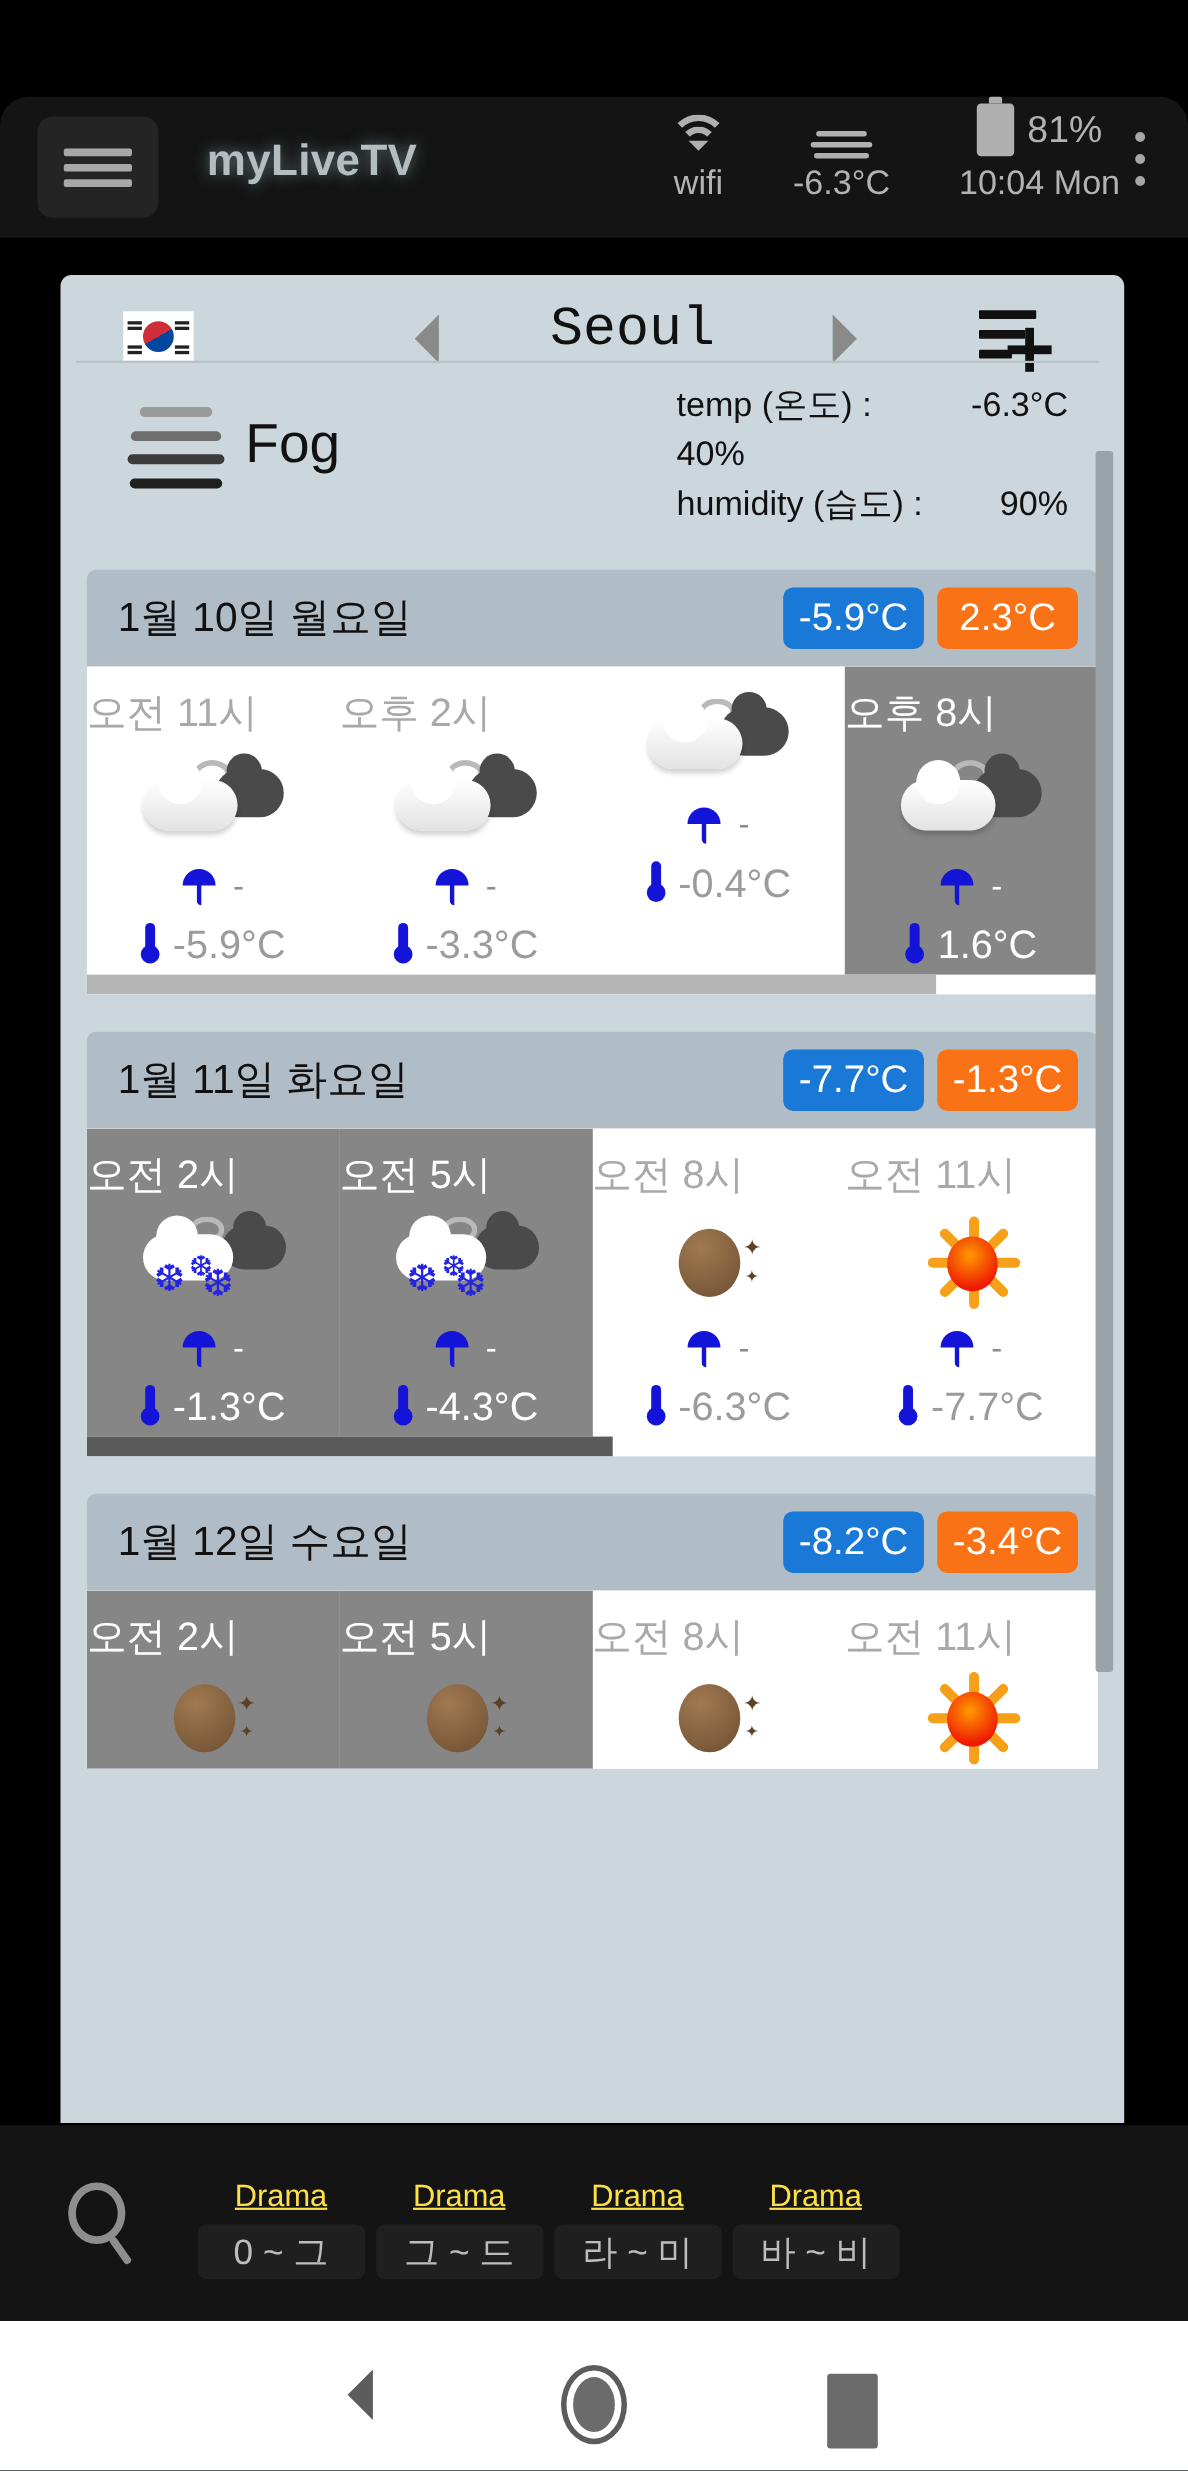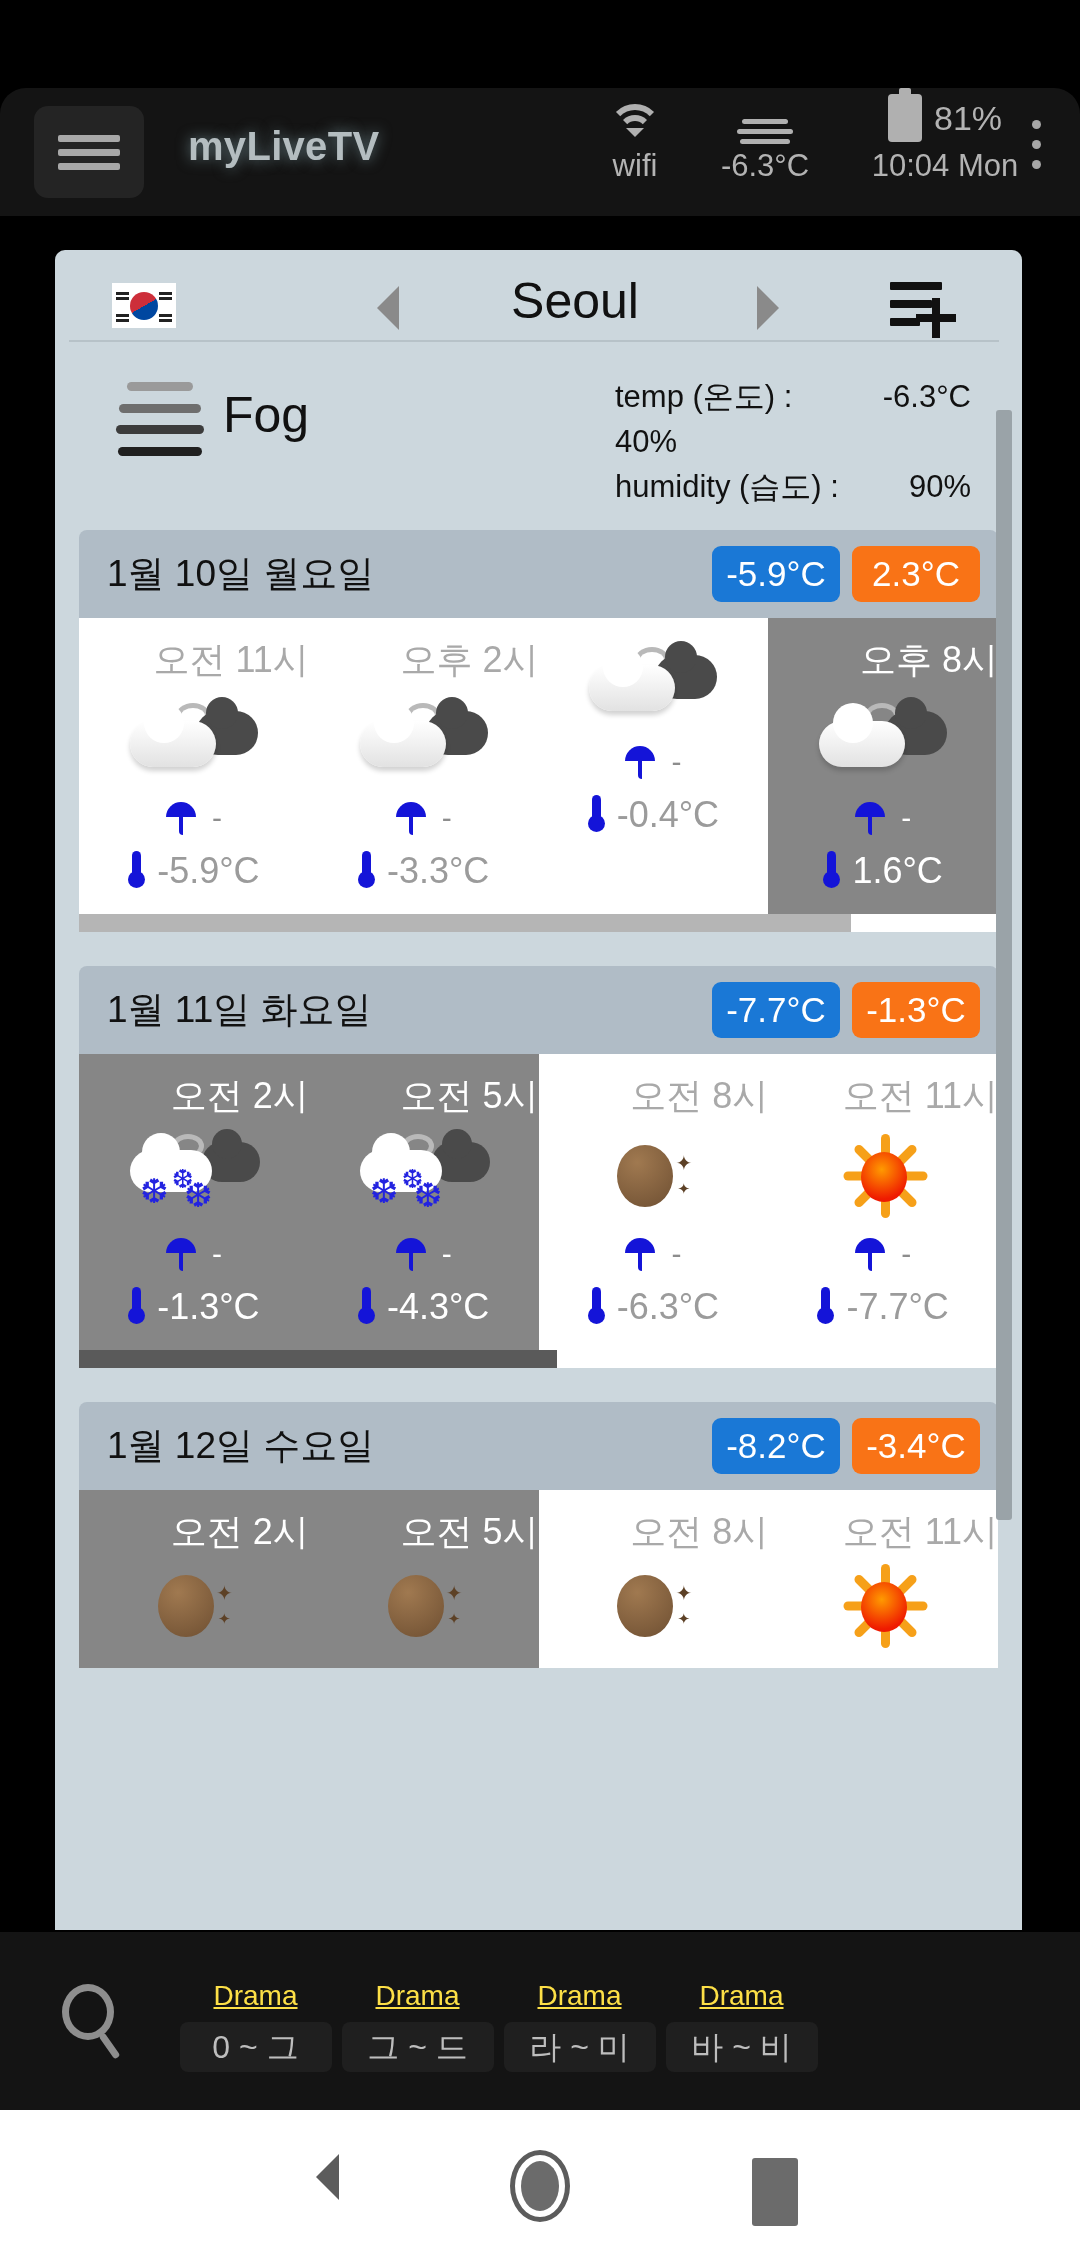--- a/index.html
+++ b/index.html
@@ -76,21 +76,21 @@
 
   #overflow-btn{ position:absolute; right:24px; top:32px; width:40px; height:66px; }
   #overflow-btn span{ display:block; width:9px; height:9px; border-radius:50%; background:#a6a6a6; margin:0 auto 11px; }
 
   
   #weather-panel{
     position:absolute; left:55px; top:250px; width:967px; height:1680px;
     background:#ccd7dd; border-radius:10px 10px 0 0; overflow:hidden;
   }
 
-  #wx-head{ position:relative; height:92px; }
+  #wx-head{ position:relative; height:80px;font-family:Liberation Mono, monospace; }
   #flag{
     position:absolute; left:57px; top:33px; width:64px; height:45px;
     background:#fff; overflow:hidden;
   }
   #flag .tg{ position:absolute; left:18px; top:9px; width:28px; height:28px; border-radius:50%;
     background:linear-gradient(150deg,#cd2e3a 0 50%, #0047a0 50% 100%); }
   #flag .bar{ position:absolute; background:#222; width:13px; height:3px; }
   #flag .b1{ left:4px;  top:9px; }  #flag .b2{ left:4px; top:14px; }
   #flag .b3{ left:47px; top:9px; }  #flag .b4{ left:47px; top:14px; }
   #flag .b5{ left:4px;  top:31px; } #flag .b6{ left:4px; top:36px; }
@@ -118,42 +118,42 @@
   #cur-icon{ position:absolute; left:60px; top:40px; width:90px; height:74px;
      display:flex; flex-direction:column; justify-content:space-between; }
   #cur-icon b{ display:block; height:9px; border-radius:6px;
      background:repeating-linear-gradient(90deg,#2b2b2b,#2b2b2b); }
   #cur-icon b:nth-child(1){ width:66px; margin-left:12px; background:#9a9a9a;}
   #cur-icon b:nth-child(2){ width:82px; margin-left:4px;  background:#6e6e6e;}
   #cur-icon b:nth-child(3){ width:88px; margin-left:1px;  background:#3c3c3c;}
   #cur-icon b:nth-child(4){ width:84px; margin-left:3px;  background:#202020;}
   #cur-desc{ position:absolute; left:168px; top:44px; font-size:50px; color:#111; }
 
-  #cur-stats{ position:absolute; left:560px; top:32px; width:356px; }
+  #cur-stats{ position:absolute; left:560px; top:15px; width:356px; }
   .stat-row{ display:flex; justify-content:space-between; font-size:31px; color:#111; line-height:45px; }
   .stat-row .k{ white-space:nowrap; }
   .stat-row .v{ white-space:nowrap; }
 
   
   .day-block{ margin:0 24px 34px; }
   .day-head{
     position:relative; height:88px; background:#b0bcc6;
     border-radius:8px 8px 0 0; display:flex; align-items:center;
   }
   .day-title{ margin-left:28px; font-size:37px; color:#111; }
   .day-temps{ position:absolute; right:18px; top:16px; display:flex; gap:12px; }
   .pill{ width:128px; height:56px; border-radius:9px; color:#fff; font-size:35px;
     display:flex; align-items:center; justify-content:center; }
   .pill.min{ background:#1a78d6; }
   .pill.max{ background:#f97316; }
 
   .hours-wrap{ position:relative; background:#fff; overflow:hidden; }
   .hours{ display:flex; }
   .hour-cell{
-    flex:0 0 25%; padding:14px 0 16px; text-align:right; background:#fff;
+    flex:0 0 25%; padding:14px 0 0; text-align:left; background:#fff;
   }
   .hour-cell.night{ background:#868686; }
   .hour-time{ font-size:36px; color:#a9a9a9; line-height:56px; }
   .hour-cell.night .hour-time{ color:#fff; }
   .ic{ height:104px; display:flex; align-items:center; justify-content:center; }
   .ic.short{ height:92px; }
   .hour-rain{ font-size:30px; color:#8d8d8d; line-height:52px;
     display:flex; align-items:center; justify-content:center; gap:16px; }
   .hour-cell.night .hour-rain{ color:#fff; }
   .hour-temp{ font-size:36px; color:#9b9b9b; line-height:54px;

